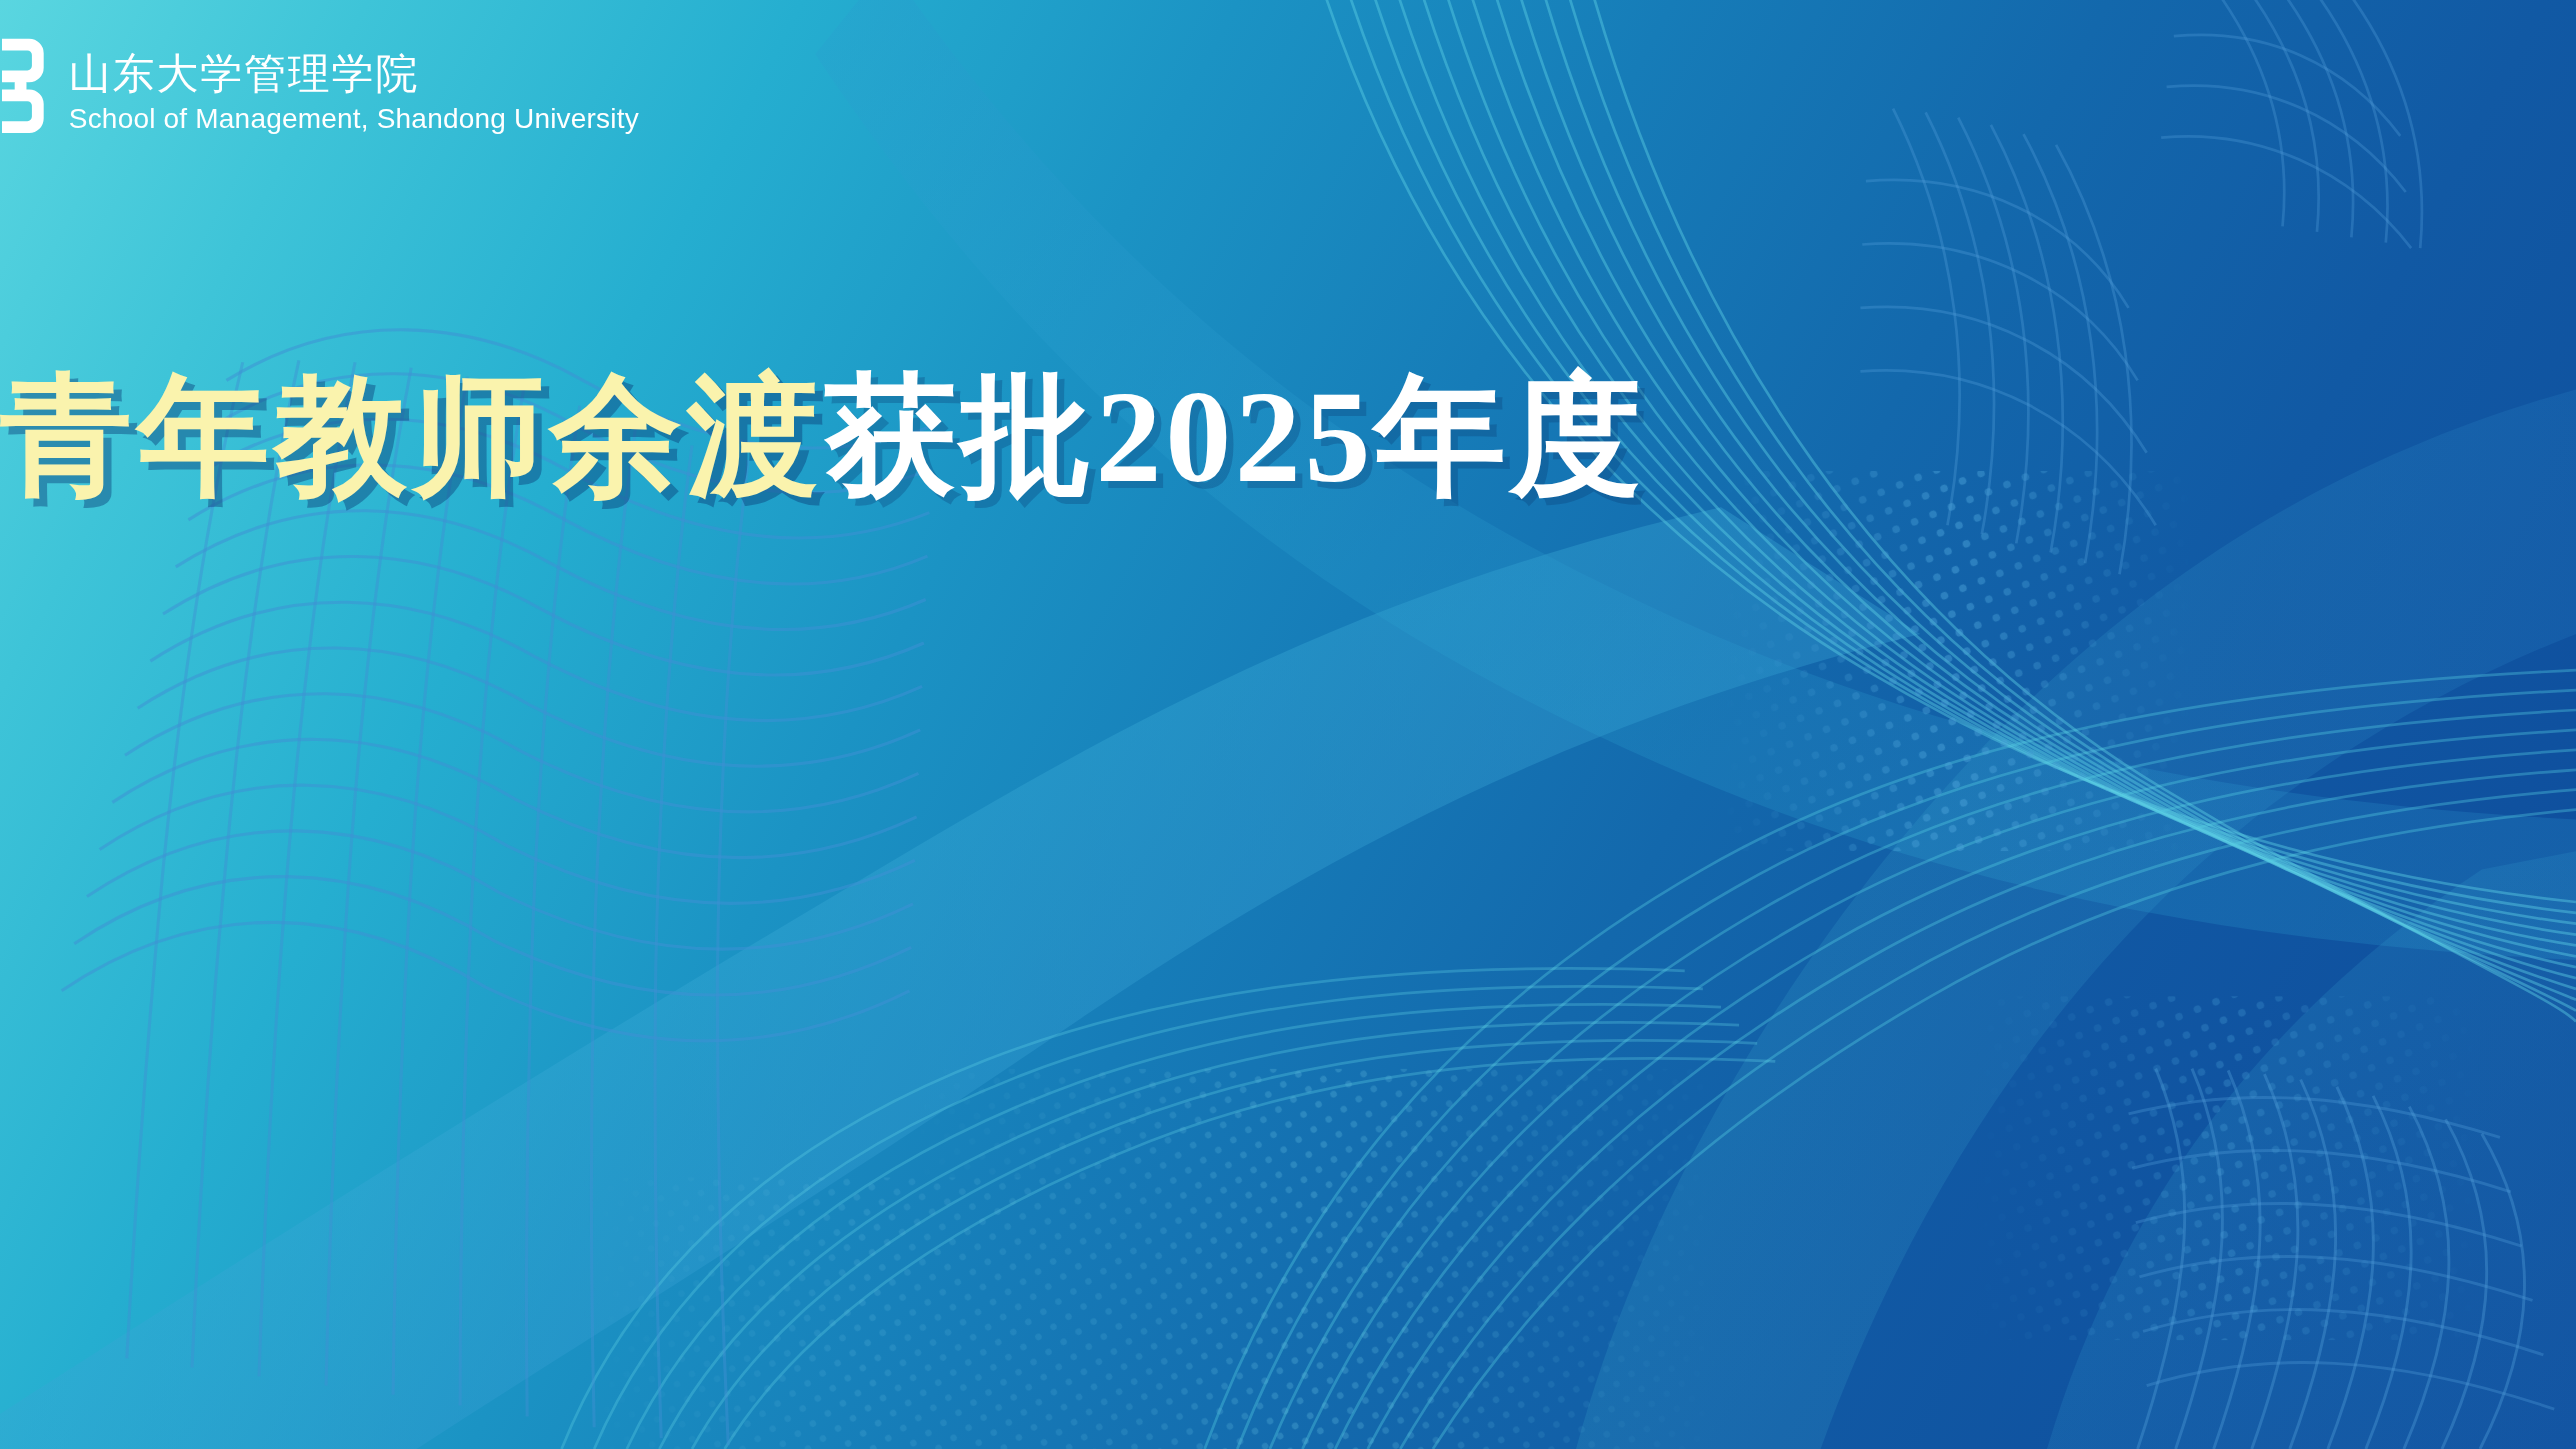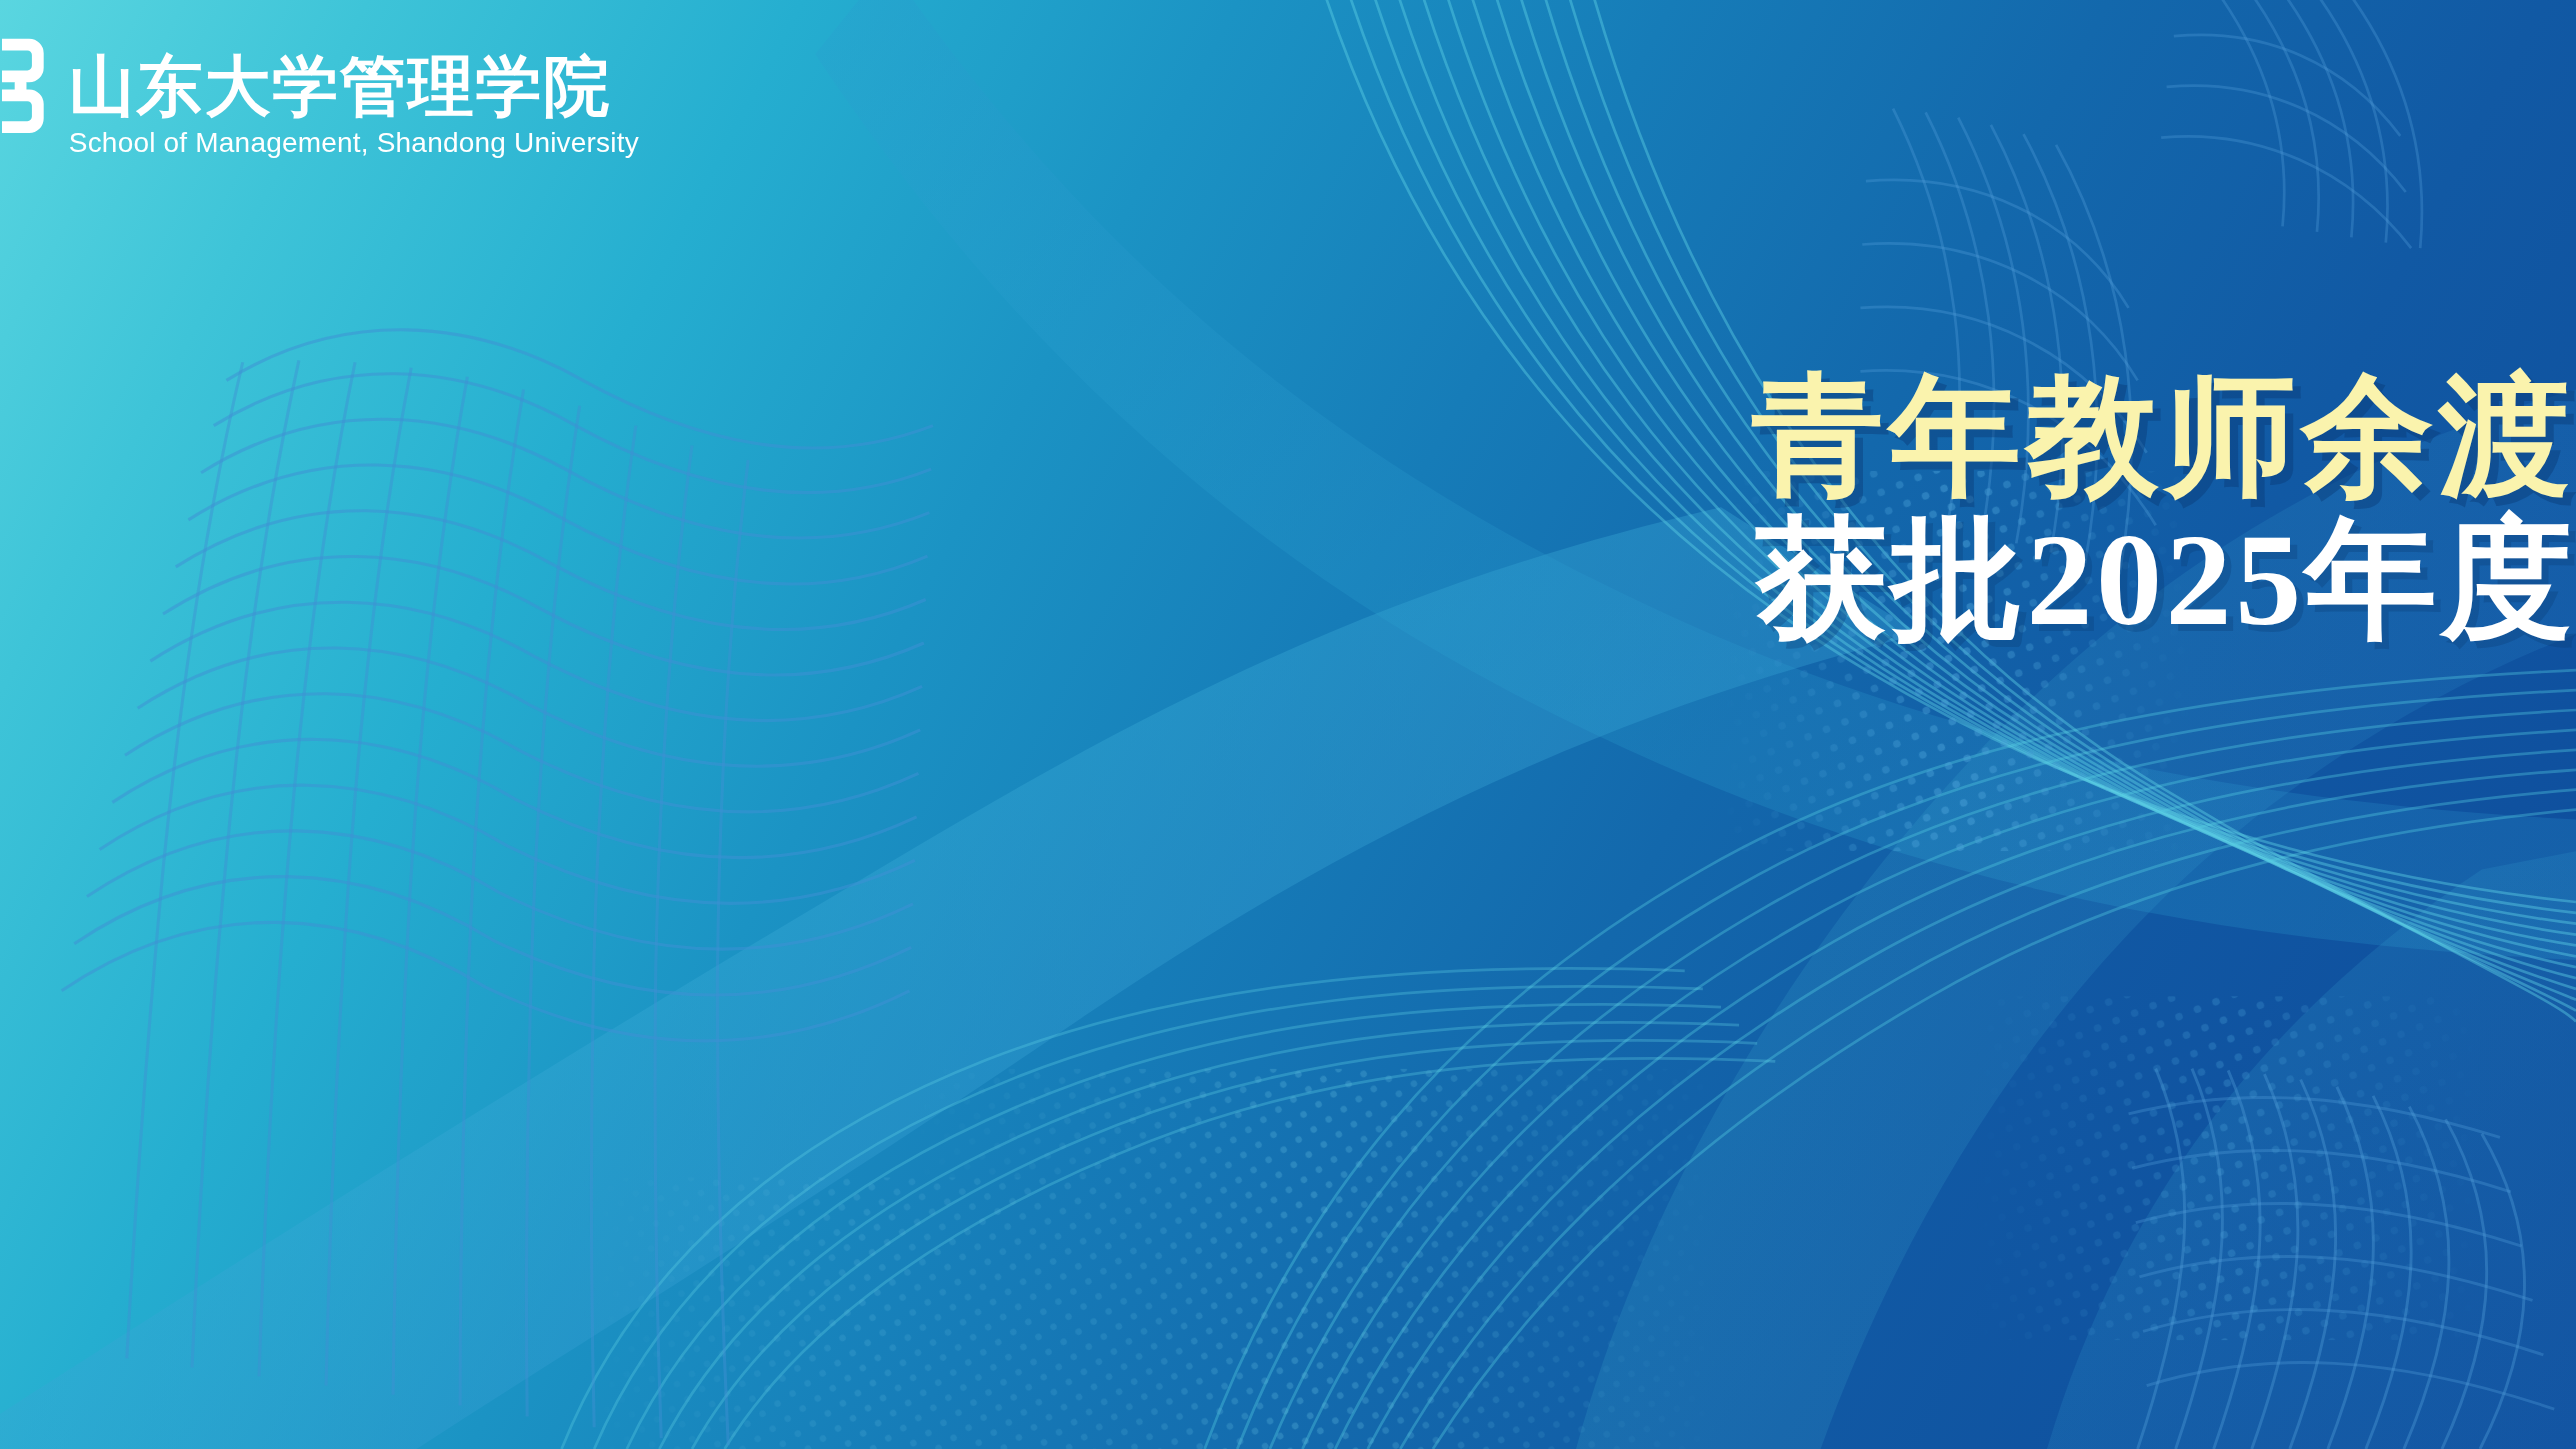--- a/index.html
+++ b/index.html
@@ -6,30 +6,30 @@
   #stage{
     position:relative;width:2576px;height:1449px;overflow:hidden;
     font-family:"Liberation Sans",sans-serif;
     background:linear-gradient(118deg,#5ad6e0 0%,#3ec4d8 11%,#25aed0 24%,#1b93c4 37%,#167cb8 50%,#1368ac 63%,#1159a4 76%,#0f519f 88%,#0e4c9b 100%);
   }
   .layer{position:absolute;inset:0;width:100%;height:100%;}
   .logo{position:absolute;left:0;top:33px;display:flex;align-items:flex-start;z-index:40;}
   .logo-mark{width:58px;height:111px;margin-left:1.8px;position:relative;flex:none;}
   .logo-text{margin-left:9px;margin-top:20px;}
   .logo-cn{
-    color:#fff;font-weight:bold;font-size:66px;line-height:1;letter-spacing:1.8px;
+    color:#fff;font-weight:normal;font-size:42px;line-height:1;letter-spacing:1.8px;
     font-family:"Liberation Sans",sans-serif;white-space:nowrap;
   }
   .logo-en{
     color:#fff;font-size:28px;line-height:1;margin-top:10px;letter-spacing:0.2px;
     font-family:"Liberation Sans",sans-serif;white-space:nowrap;
   }
   .titles{
     position:absolute;left:0;right:0;top:366px;z-index:50;
-    display:flex;flex-direction:column;align-items:flex-end;
+    display:flex;flex-direction:row;align-items:flex-start;
   }
   .tline{
     white-space:nowrap;font-family:"Liberation Serif","DejaVu Serif",serif;
     font-weight:bold;line-height:1.08;text-align:center;
   }
   .t1{font-size:132px;color:#faf3ad;letter-spacing:5.4px;text-shadow:8.2px 8.2px 0 rgba(9,58,116,.42);}
   .t2{font-size:132px;color:#ffffff;letter-spacing:3.6px;text-shadow:7.2px 7.2px 0 rgba(9,58,116,.30);}
   .t3{font-size:136px;color:#faf3ad;letter-spacing:1.8px;margin-top:82px;text-shadow:9px 9px 0 rgba(9,58,116,.40);}
 </style>
 </head>

